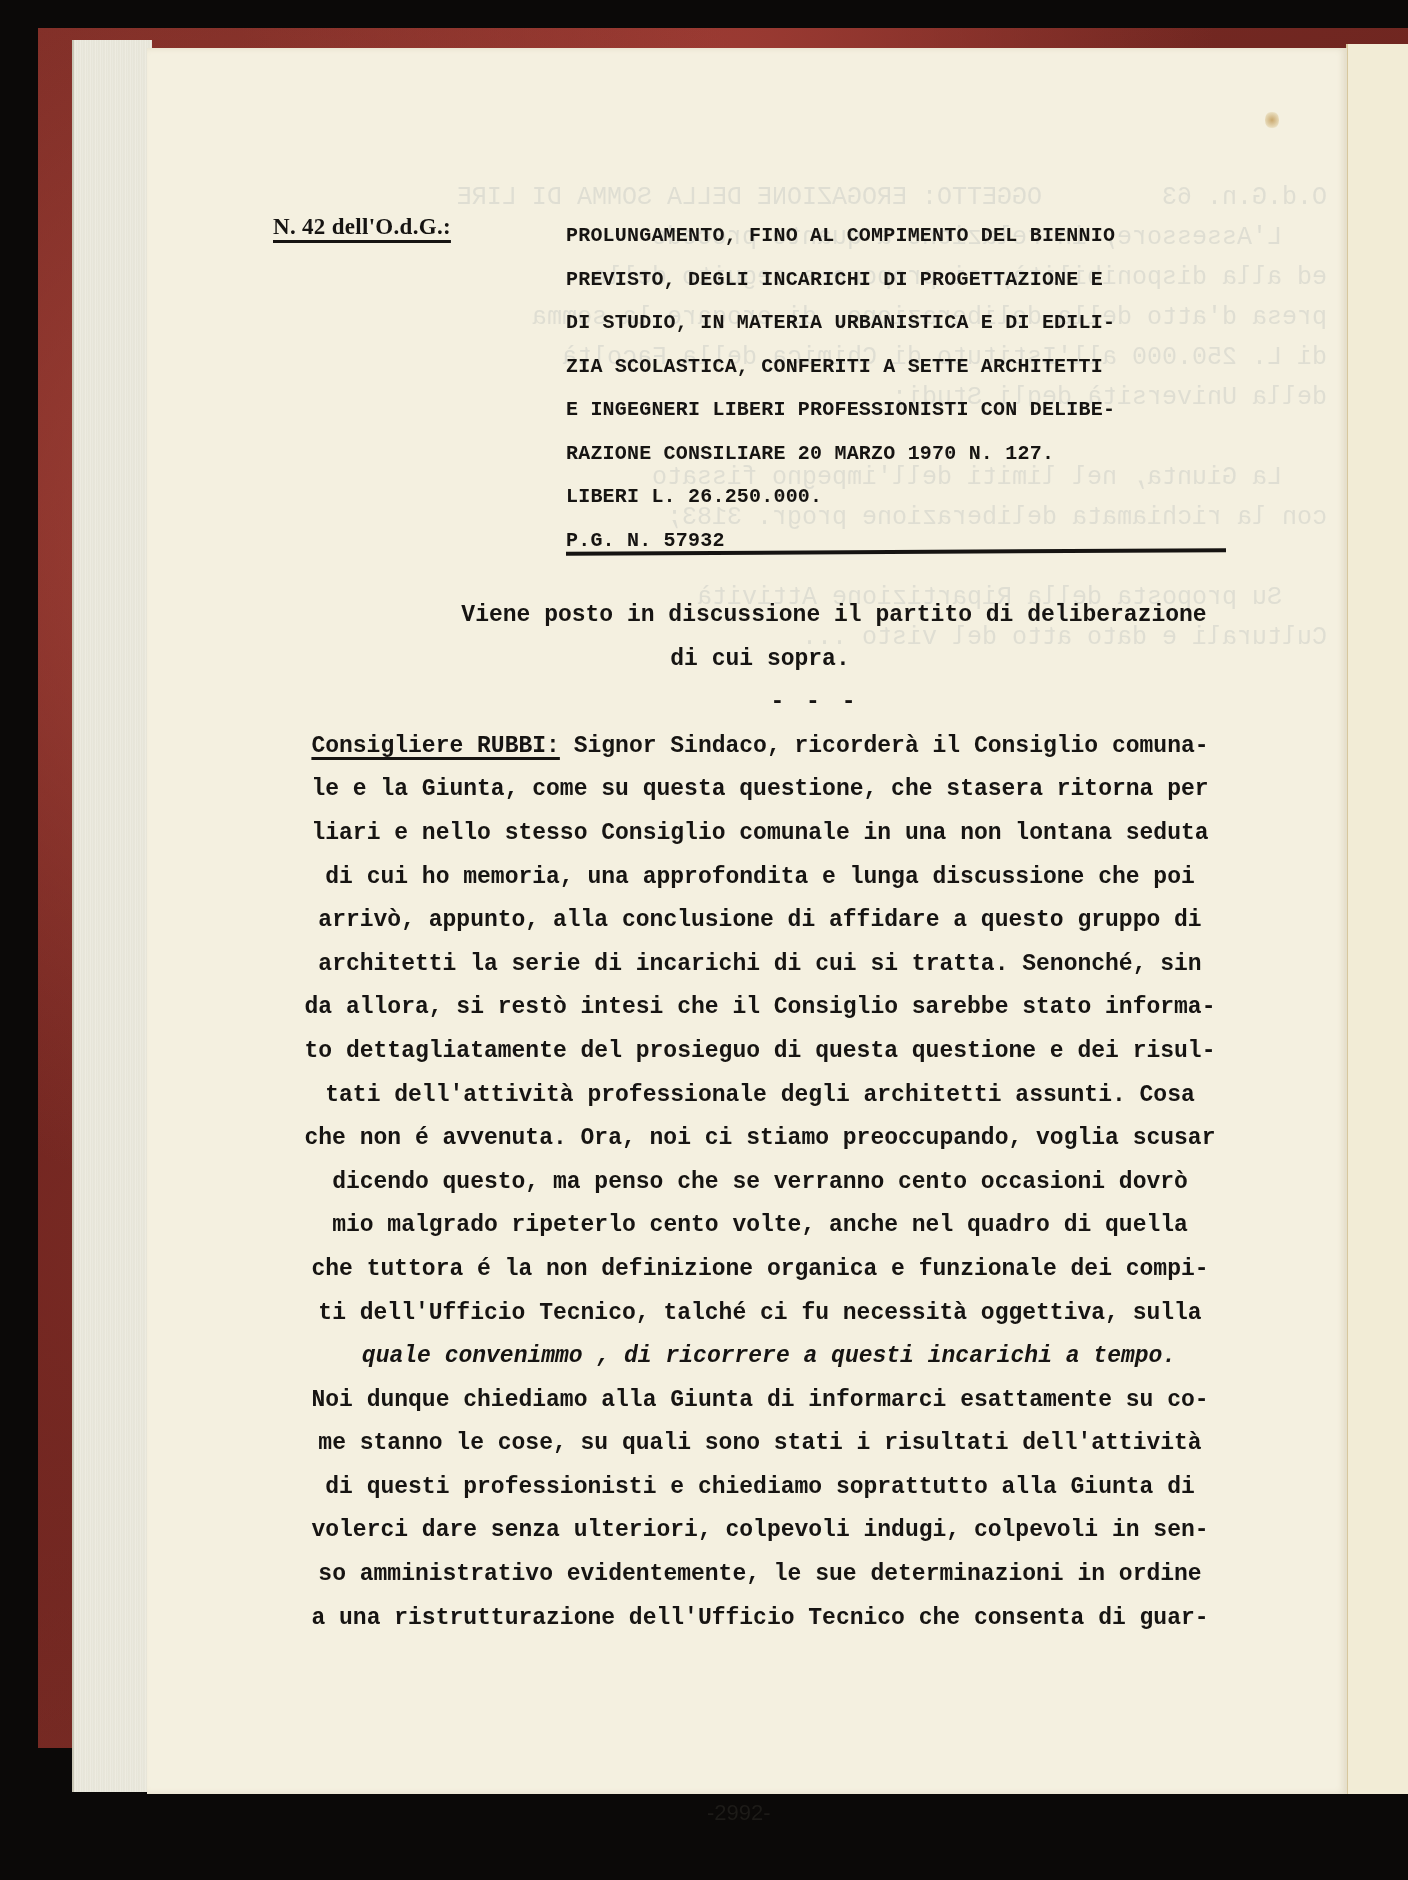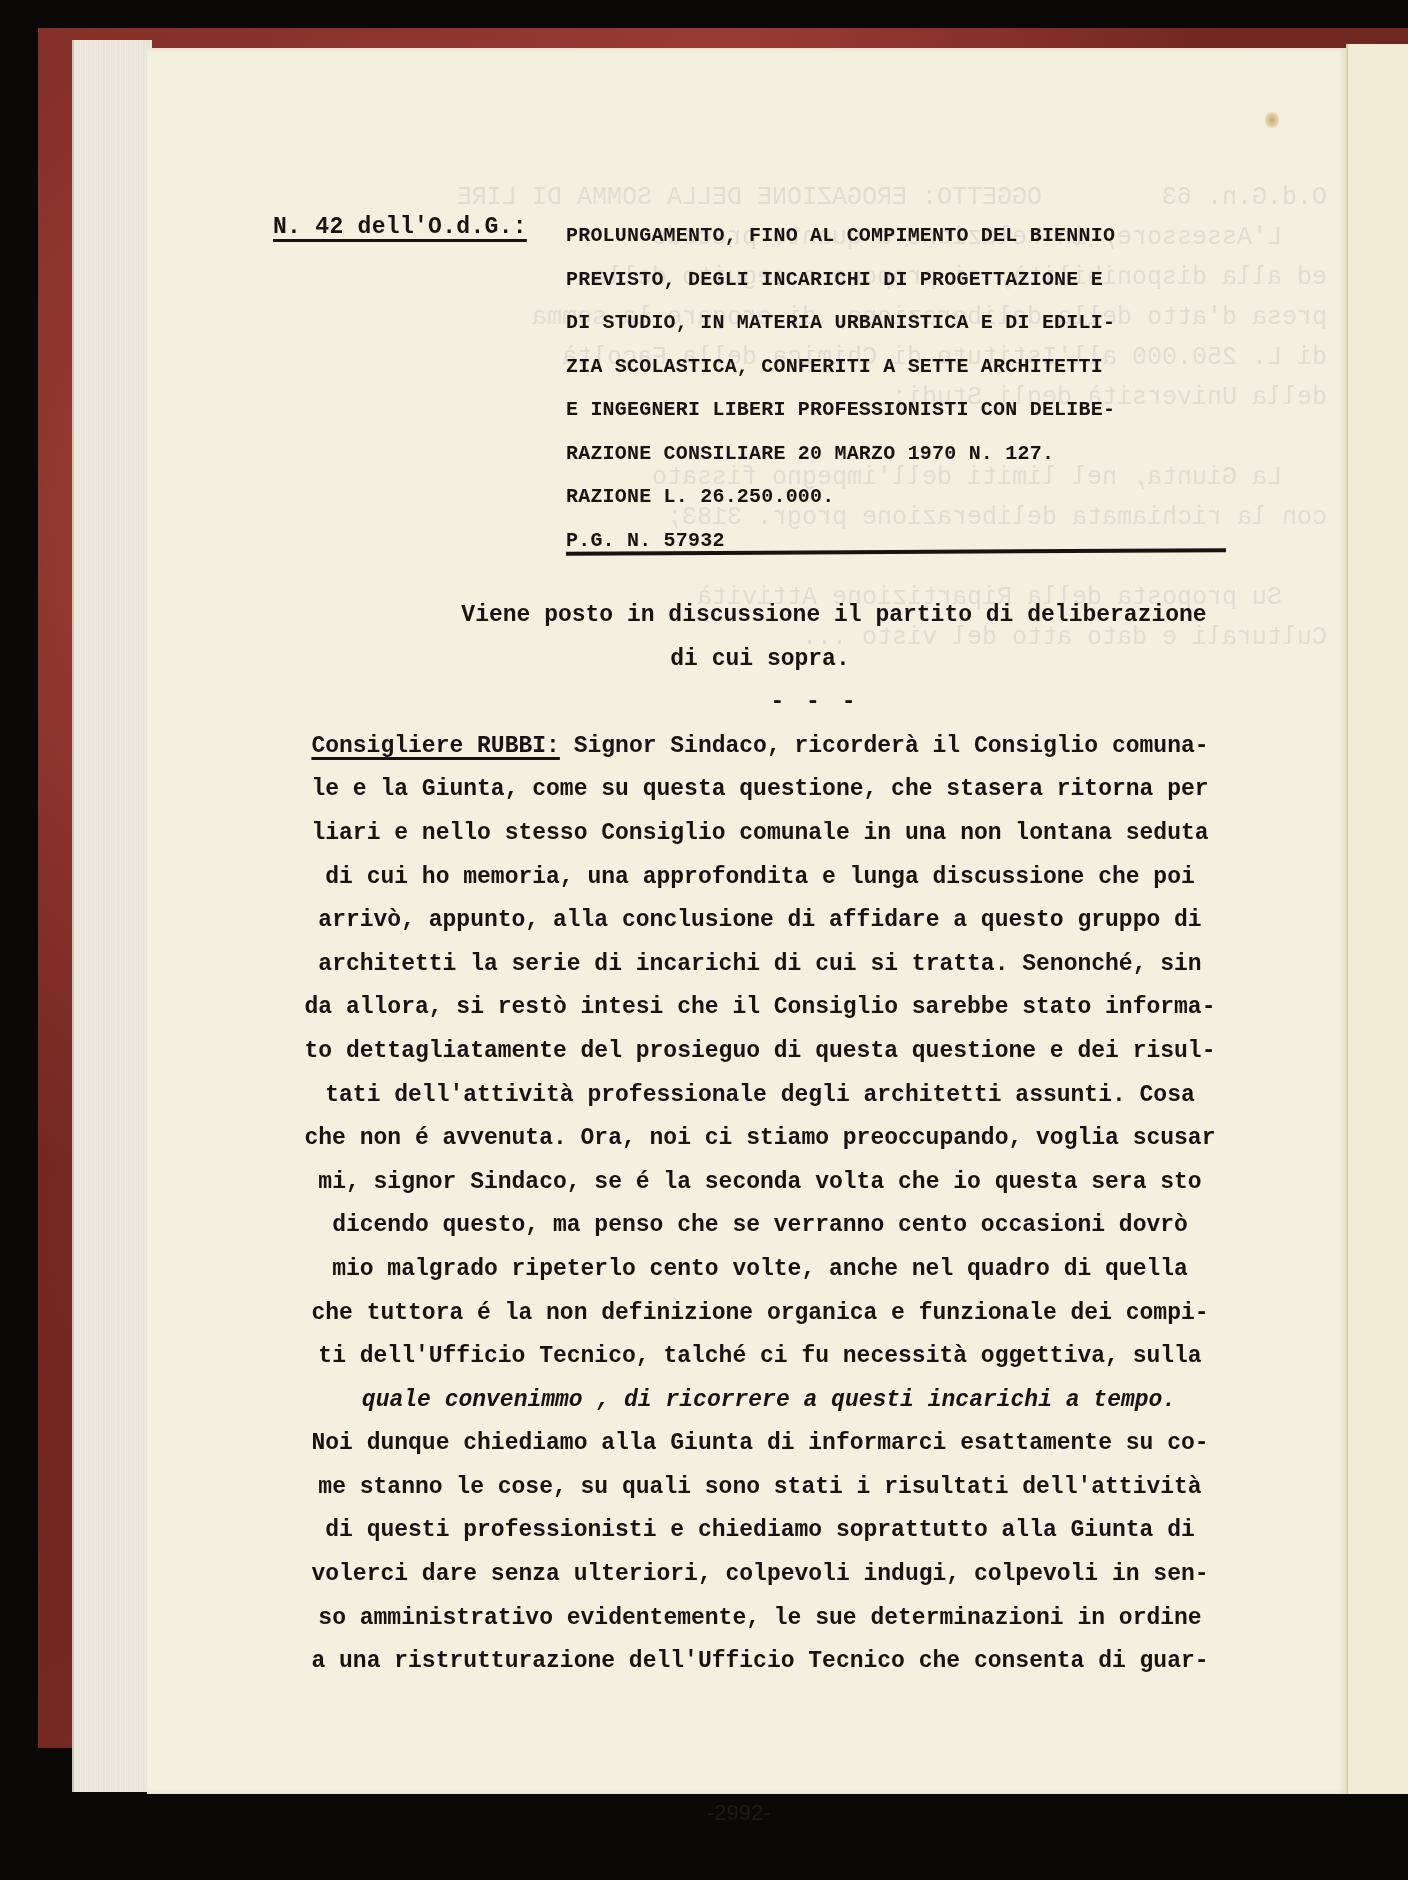--- a/index.html
+++ b/index.html
@@ -42,21 +42,21 @@
   }
   .content {
     position: absolute; left: 0; top: 0; width: 100%; height: 100%;
     color: #161412;
     font-weight: bold;
     font-size: 24px;
   }
   .header-label {
     position: absolute; left: 126px; top: 166px;
     font-size: 23px; text-decoration: underline; text-decoration-thickness: 3px;
-    text-underline-offset: 6px; letter-spacing: 0.3px;
+    text-underline-offset: 6px; letter-spacing: 0.3px; font-family: Liberation Serif, serif;
   }
   .header-block {
     position: absolute; left: 419px; top: 166px; width: 660px;
     font-size: 20px; line-height: 43.5px; letter-spacing: 0.2px;
   }
   .header-block .line { white-space: nowrap; }
   .header-rule {
     position: absolute; left: 419px; top: 502px; width: 660px; height: 4px;
     background: #161412; transform: rotate(-0.3deg);
   }
@@ -109,21 +109,21 @@
   <div class="content">
     <div class="header-label">N. 42 dell'O.d.G.:</div>
 
     <div class="header-block">
       <div class="line">PROLUNGAMENTO, FINO AL COMPIMENTO DEL BIENNIO</div>
       <div class="line">PREVISTO, DEGLI INCARICHI DI PROGETTAZIONE E</div>
       <div class="line">DI STUDIO, IN MATERIA URBANISTICA E DI EDILI-</div>
       <div class="line">ZIA SCOLASTICA, CONFERITI A SETTE ARCHITETTI</div>
       <div class="line">E INGEGNERI LIBERI PROFESSIONISTI CON DELIBE-</div>
       <div class="line">RAZIONE CONSILIARE 20 MARZO 1970 N. 127.</div>
-      <div class="line">RAZIONE L. 26.250.000.</div>
+      <div class="line">LIBERI L. 26.250.000.</div>
       <div class="line">P.G. N. 57932</div>
     </div>
     <div class="header-rule"></div>
 
     <div class="body-block">
       <div class="line indent">Viene posto in discussione il partito di deliberazione</div>
       <div class="line">di cui sopra.</div>
       <div class="line sep">- - -</div>
 
       <div class="line">
@@ -132,21 +132,20 @@
       </div>
       <div class="line">le e la Giunta, come su questa questione, che stasera ritorna per</div>
       <div class="line">liari e nello stesso Consiglio comunale in una non lontana seduta</div>
       <div class="line">di cui ho memoria, una approfondita e lunga discussione che poi</div>
       <div class="line">arrivò, appunto, alla conclusione di affidare a questo gruppo di</div>
       <div class="line">architetti la serie di incarichi di cui si tratta. Senonché, sin</div>
       <div class="line">da allora, si restò intesi che il Consiglio sarebbe stato informa-</div>
       <div class="line">to dettagliatamente del prosieguo di questa questione e dei risul-</div>
       <div class="line">tati dell'attività professionale degli architetti assunti. Cosa</div>
       <div class="line">che non é avvenuta. Ora, noi ci stiamo preoccupando, voglia scusar</div>
-      <div class="line">mi, signor Sindaco, se é la seconda volta che io questa sera sto</div>
       <div class="line">dicendo questo, ma penso che se verranno cento occasioni dovrò</div>
       <div class="line">mio malgrado ripeterlo cento volte, anche nel quadro di quella</div>
       <div class="line">che tuttora é la non definizione organica e funzionale dei compi-</div>
       <div class="line">ti dell'Ufficio Tecnico, talché ci fu necessità oggettiva, sulla</div>
       <div class="line indent-sm">quale convenimmo , di ricorrere a questi incarichi a tempo.</div>
       <div class="line">Noi dunque chiediamo alla Giunta di informarci esattamente su co-</div>
       <div class="line">me stanno le cose, su quali sono stati i risultati dell'attività</div>
       <div class="line">di questi professionisti e chiediamo soprattutto alla Giunta di</div>
       <div class="line">volerci dare senza ulteriori, colpevoli indugi, colpevoli in sen-</div>
       <div class="line">so amministrativo evidentemente, le sue determinazioni in ordine</div>

